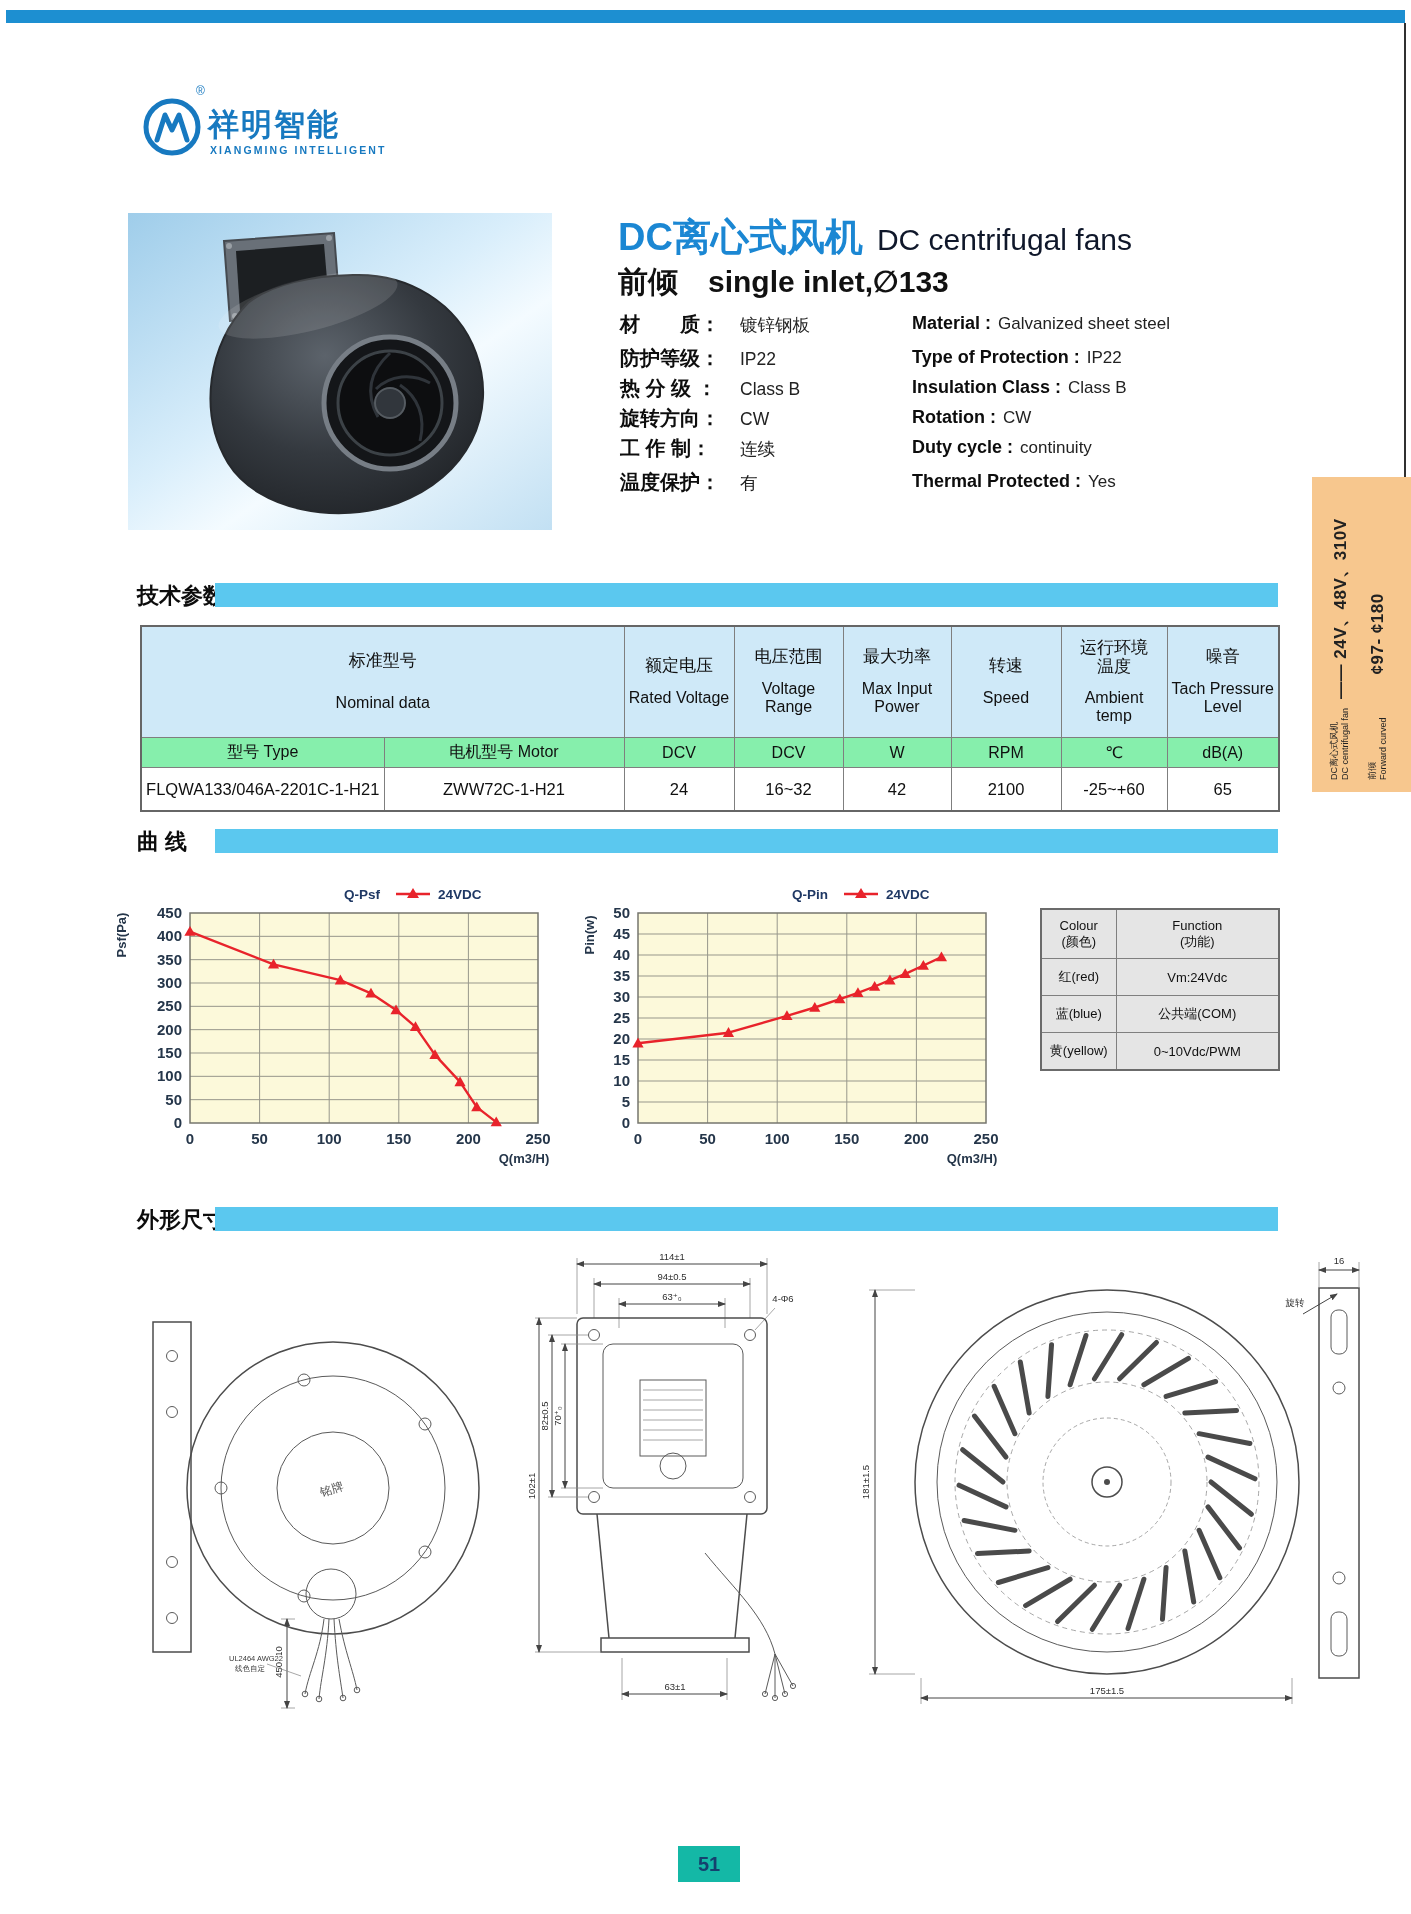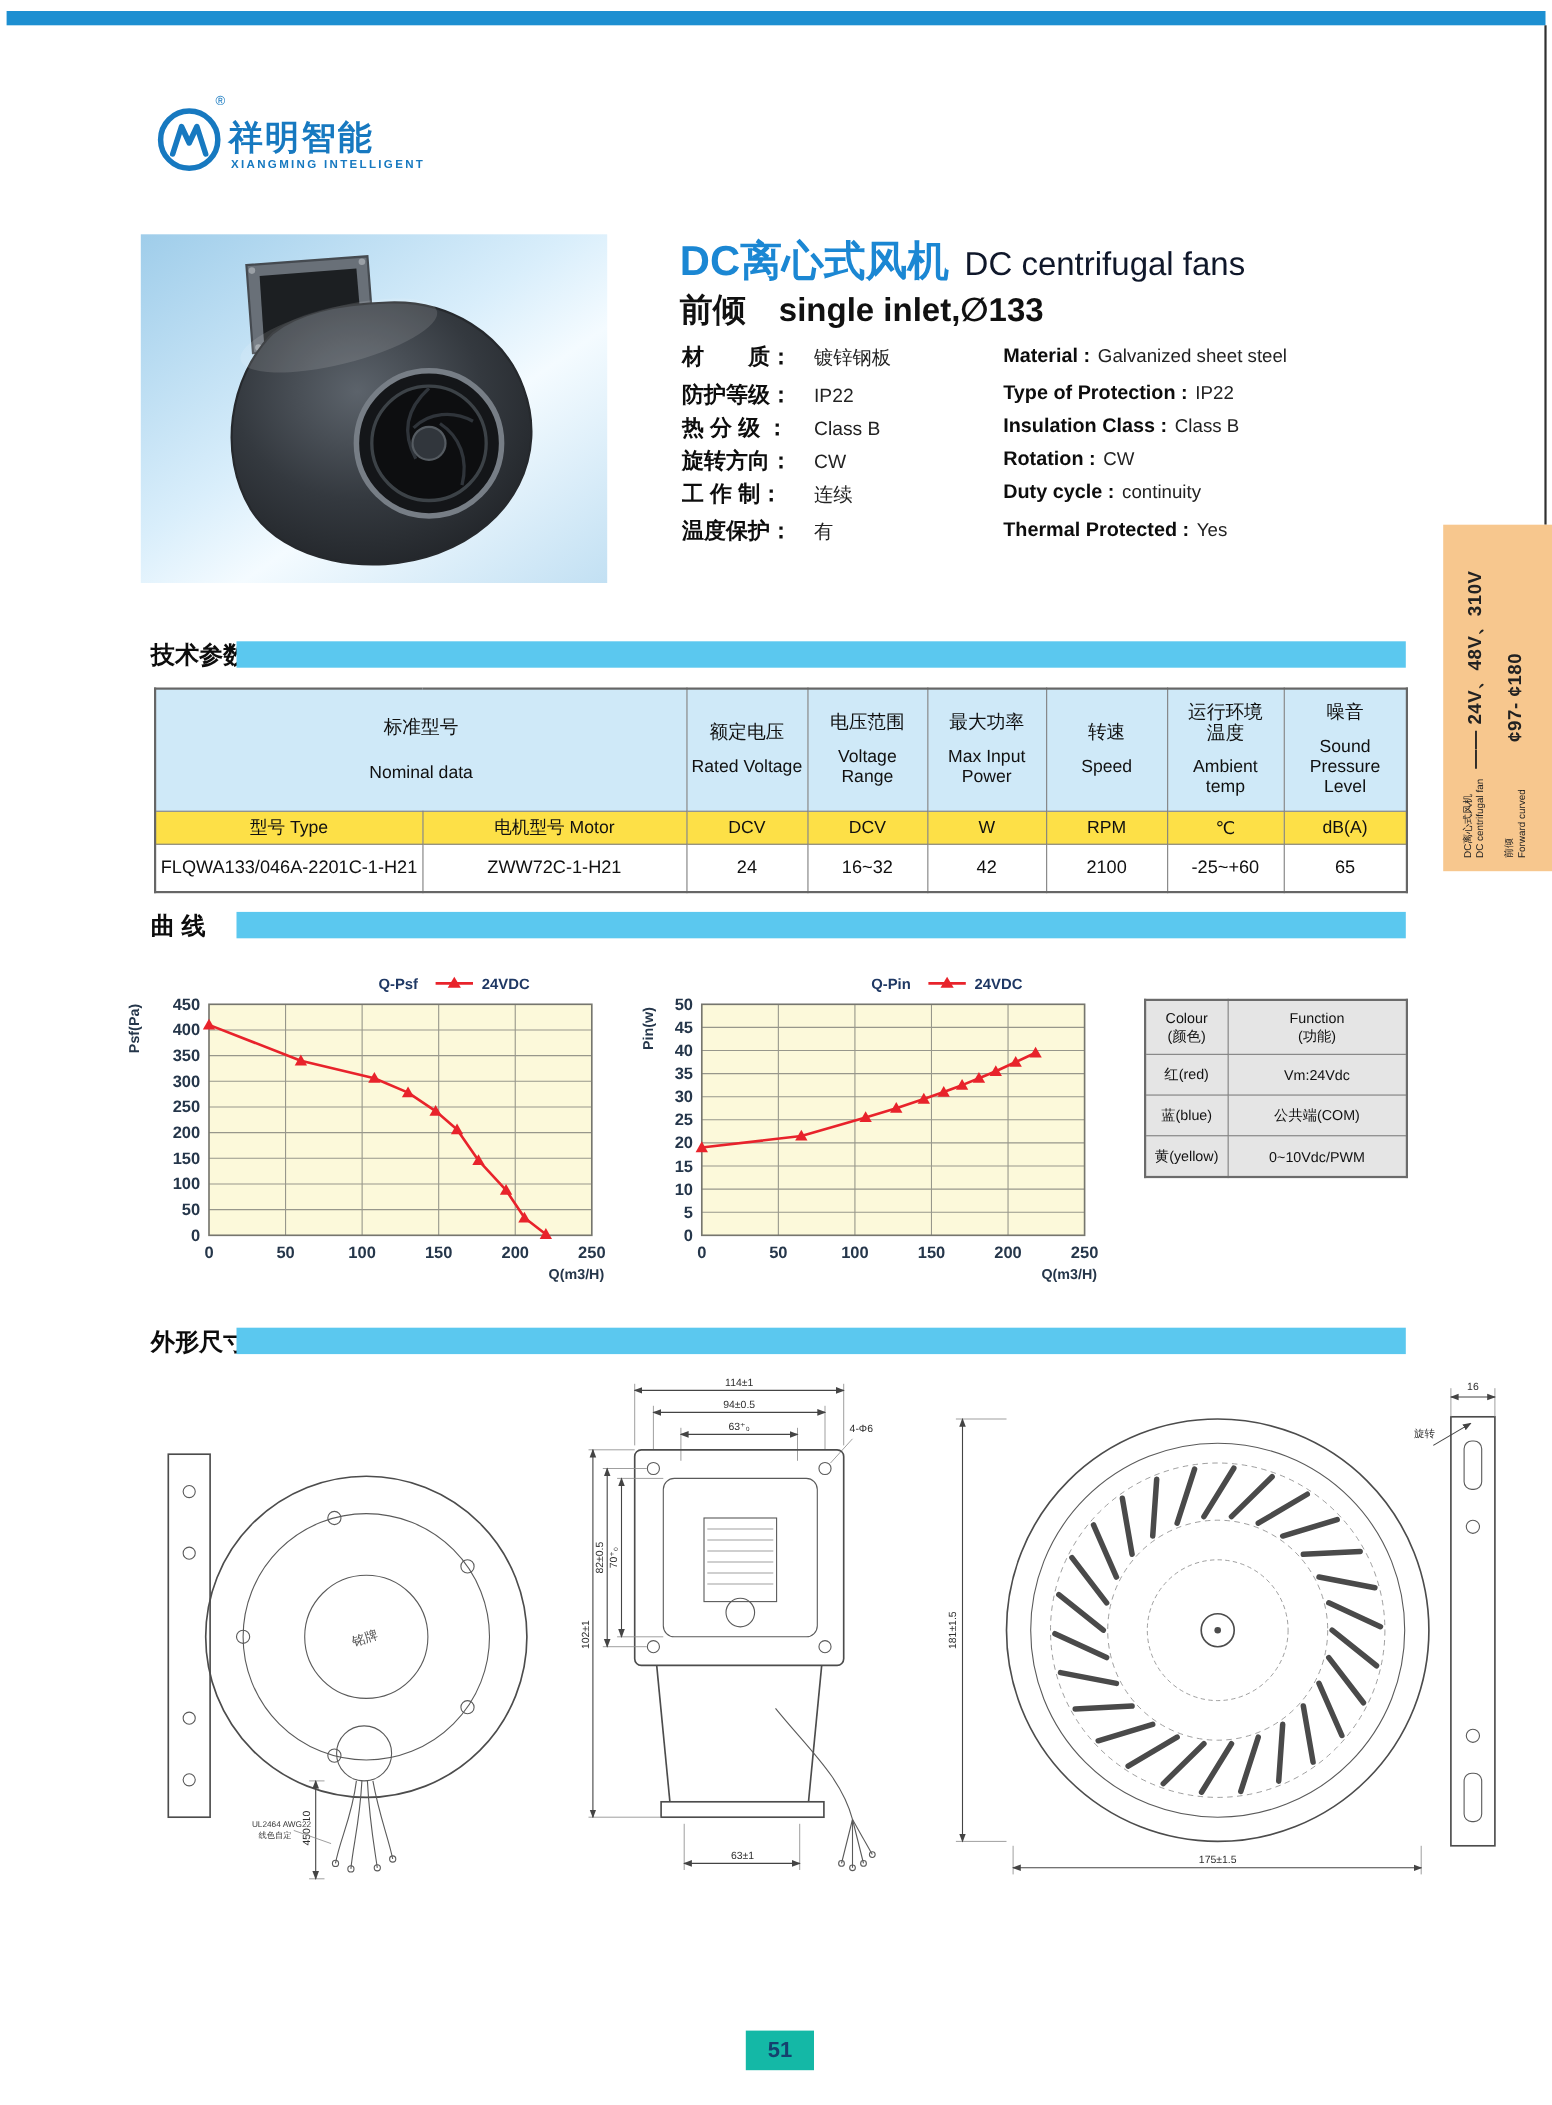--- a/index.html
+++ b/index.html
@@ -35,21 +35,21 @@
   .secbar{position:absolute;left:215px;width:1063px;height:24px;background:#5bc8ef;}
   
   table.spec{position:absolute;left:140px;top:625px;width:1138px;border-collapse:collapse;
              table-layout:fixed;border:2px solid #666;}
   table.spec td{border:1px solid #7f7f7f;text-align:center;vertical-align:middle;color:#101010;padding:0 3px;}
   .h1 td{background:#cfe9f8;height:110px;font-size:17px;}
   .h1 .g1{margin-bottom:13px;line-height:1.1;}
   .h1 .g2{font-size:16px;line-height:1.12;}
   .h1 td.grp .g1{margin-bottom:24px;}
   .h1 td.cAmb{padding:0 14px;}
-  .h2 td{background:#fde047;height:29px;font-size:16px;}
+  .h2 td{background:#86efac;height:29px;font-size:16px;}
   .vrow td{background:#fff;height:42px;font-size:16.5px;}
   
   svg.chart{position:absolute;overflow:visible;}
   .tick{font:bold 15px "Liberation Sans","DejaVu Sans",sans-serif;fill:#25364a;}
   .axlab{font:bold 13px "Liberation Sans","DejaVu Sans",sans-serif;fill:#25364a;}
   .leg{font:bold 13.5px "Liberation Sans","DejaVu Sans",sans-serif;fill:#1f3864;}
   
   table.wtab{position:absolute;left:1040px;top:908px;width:238px;border-collapse:collapse;
              table-layout:fixed;border:2px solid #6b6b6b;background:#e5e5e5;}
   table.wtab td{border:1px solid #7f7f7f;text-align:center;vertical-align:middle;font-size:13px;color:#111;padding:0 2px;}
@@ -170,21 +170,21 @@
       <td>
             <div class="g1">转速</div>
             <div class="g2">Speed</div>
           </td>
       <td class="cAmb">
             <div class="g1">运行环境温度</div>
             <div class="g2">Ambient temp</div>
           </td>
       <td>
             <div class="g1">噪音</div>
-            <div class="g2">Sound Pressure Level</div>
+            <div class="g2">Tach Pressure Level</div>
           </td>
     </tr>
     <tr class="h2">
       <td>型号 Type</td>
       <td>电机型号 Motor</td>
       <td>DCV</td>
       <td>DCV</td>
       <td>W</td>
       <td>RPM</td>
       <td>℃</td>

